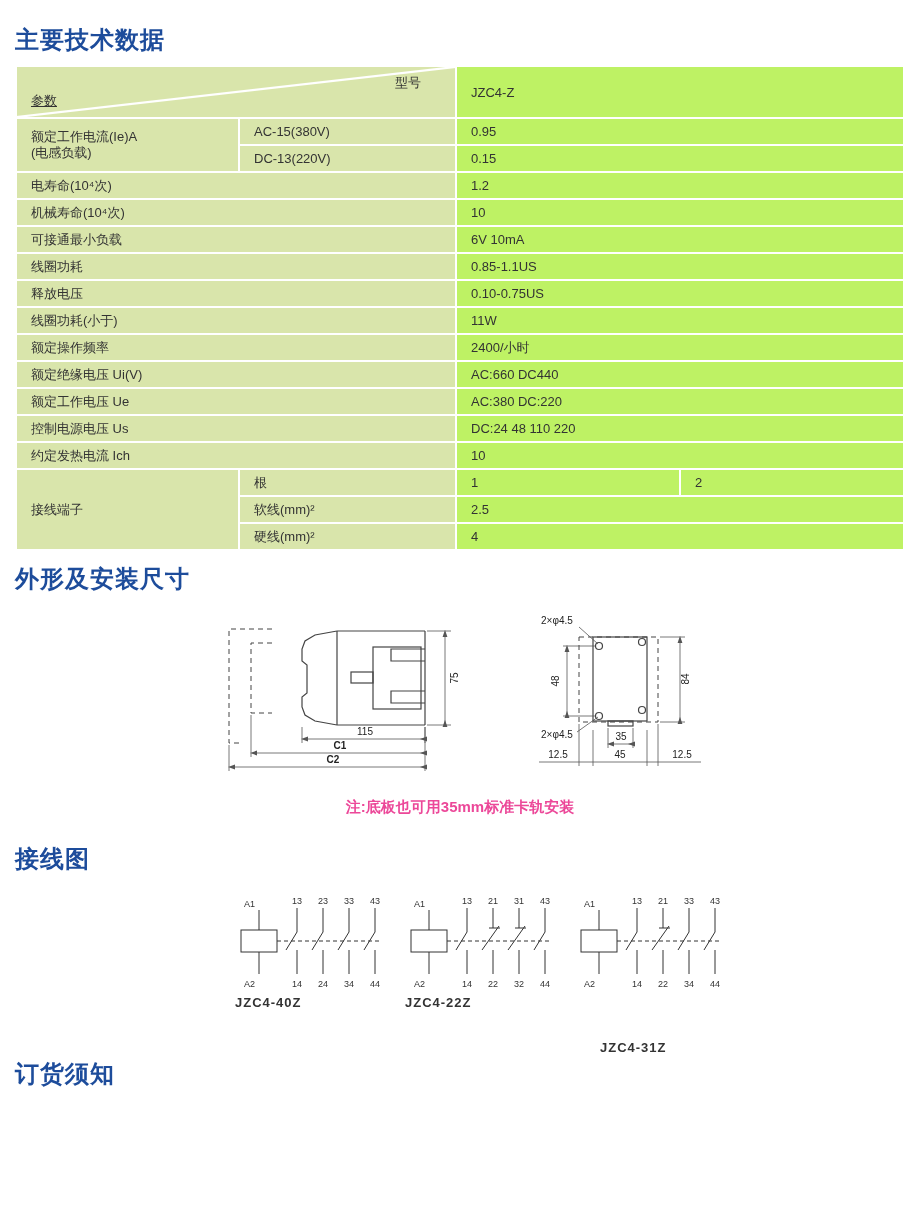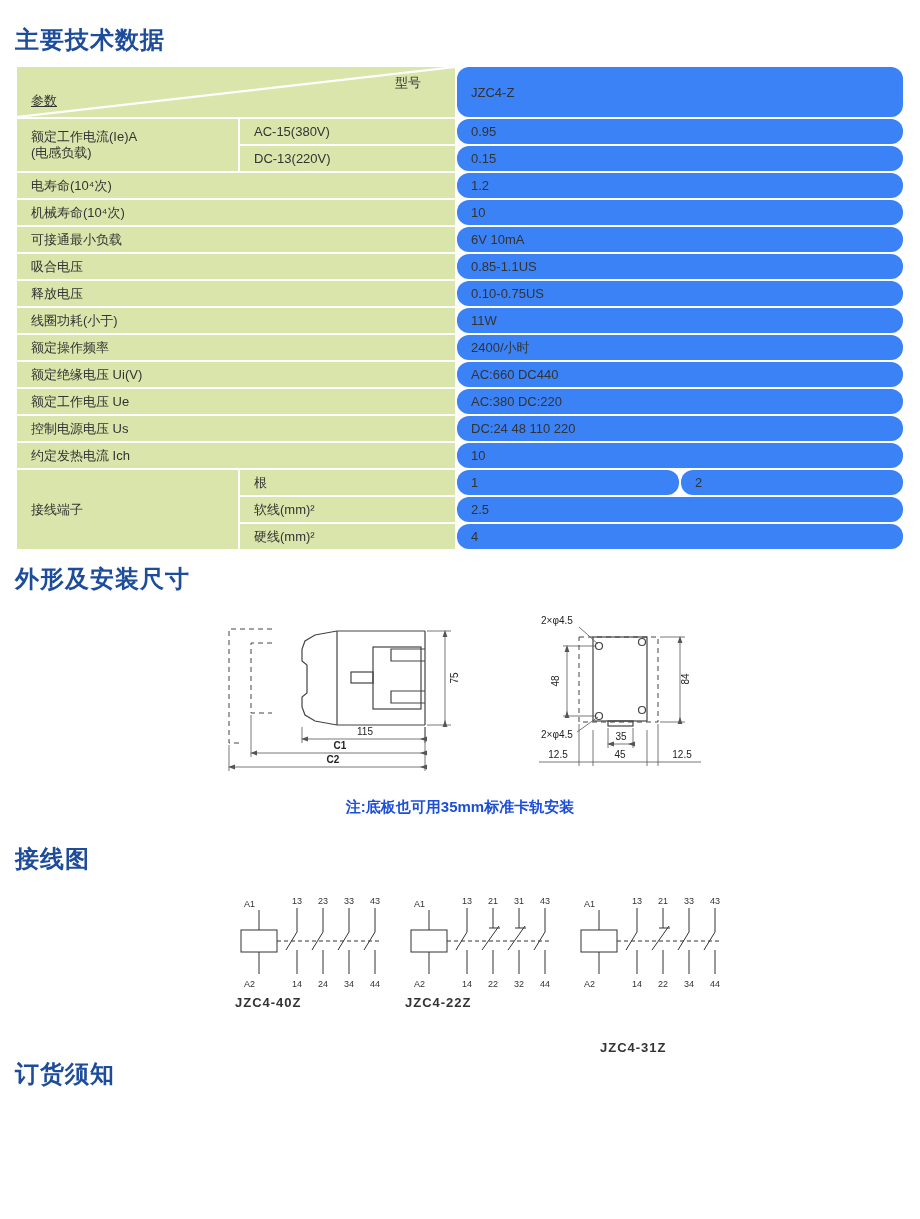--- a/index.html
+++ b/index.html
@@ -3,37 +3,37 @@
 <meta charset="utf-8">
 <style>
   html,body{margin:0;padding:0;background:#fff;}
   body{font-family:"Liberation Sans","DejaVu Sans",sans-serif;color:#333;}
   .page{position:relative;width:920px;height:1219px;background:#fff;overflow:hidden;}
   .sec-title{position:absolute;left:15px;font-size:24px;font-weight:bold;color:#1d4c9b;letter-spacing:1px;}
   
   table.tech{position:absolute;left:15px;top:65px;width:890px;border-spacing:2px;table-layout:fixed;background:#fff;}
   table.tech td{height:25px;font-size:13px;color:#333;padding:0 4px 0 14px;vertical-align:middle;}
   td.pc{background:#d9e5ab;}
-  td.vc{background:#3b82f6;border-radius:12px;}
+  td.vc{background:#bef264;}
   tr.hdr td{height:50px;}
   td.pre{white-space:pre-line;line-height:1.25;margin-top:25px;}
   td.diag{position:relative;padding:0;
     background-image:linear-gradient(to bottom right,
       rgba(0,0,0,0) calc(50% - 1.6px), #ffffff calc(50% - 0.6px),
       #ffffff calc(50% + 0.6px), rgba(0,0,0,0) calc(50% + 1.6px));}
   .tr-lab{position:absolute;top:7px;right:34px;font-size:13px;}
   .bl-lab{position:absolute;bottom:7px;left:14px;font-size:13px;text-decoration:underline;}
   
   svg.drw{position:absolute;}
   .sol{stroke:#444;fill:none;stroke-width:1.2;}
   .dash{stroke:#444;fill:none;stroke-width:1;stroke-dasharray:5 4;}
   .dim{stroke:#555;fill:none;stroke-width:0.8;}
   .dtx{font-size:10px;fill:#222;stroke:none;font-family:"Liberation Sans","DejaVu Sans",sans-serif;}
   .note{position:absolute;left:260px;top:798px;width:400px;text-align:center;
-        font-size:15px;font-weight:bold;color:#1d4ed8;}
+        font-size:15px;font-weight:bold;color:#ec4899;}
   
   svg.wsvg{position:absolute;overflow:visible;}
   .wt{font-size:9px;fill:#333;font-family:"Liberation Sans","DejaVu Sans",sans-serif;}
   .wcap{position:absolute;top:995px;width:150px;text-align:left;font-size:13px;
         font-weight:bold;letter-spacing:1px;color:#333;}
   
   .order-list{position:absolute;left:15px;top:1105px;}
   .order-item{display:flex;align-items:center;margin-bottom:7px;font-size:15px;color:#3a3a3a;}
   .chk{width:13px;height:13px;border:1px solid #808080;background:#fff;margin-right:11px;flex:0 0 auto;}
 </style>
@@ -75,21 +75,21 @@
         </tr>
     <tr>
           <td colspan="2" class="pc">机械寿命(10⁴次)</td>
         <td colspan="2" class="vc">10</td>
         </tr>
     <tr>
           <td colspan="2" class="pc">可接通最小负载</td>
         <td colspan="2" class="vc">6V 10mA</td>
         </tr>
     <tr>
-          <td colspan="2" class="pc">吸合电压</td>
+          <td colspan="2" class="pc">线圈功耗</td>
         <td colspan="2" class="vc">0.85-1.1US</td>
         </tr>
     <tr>
           <td colspan="2" class="pc">释放电压</td>
         <td colspan="2" class="vc">0.10-0.75US</td>
         </tr>
     <tr>
           <td colspan="2" class="pc">线圈功耗(小于)</td>
         <td colspan="2" class="vc">11W</td>
         </tr>

